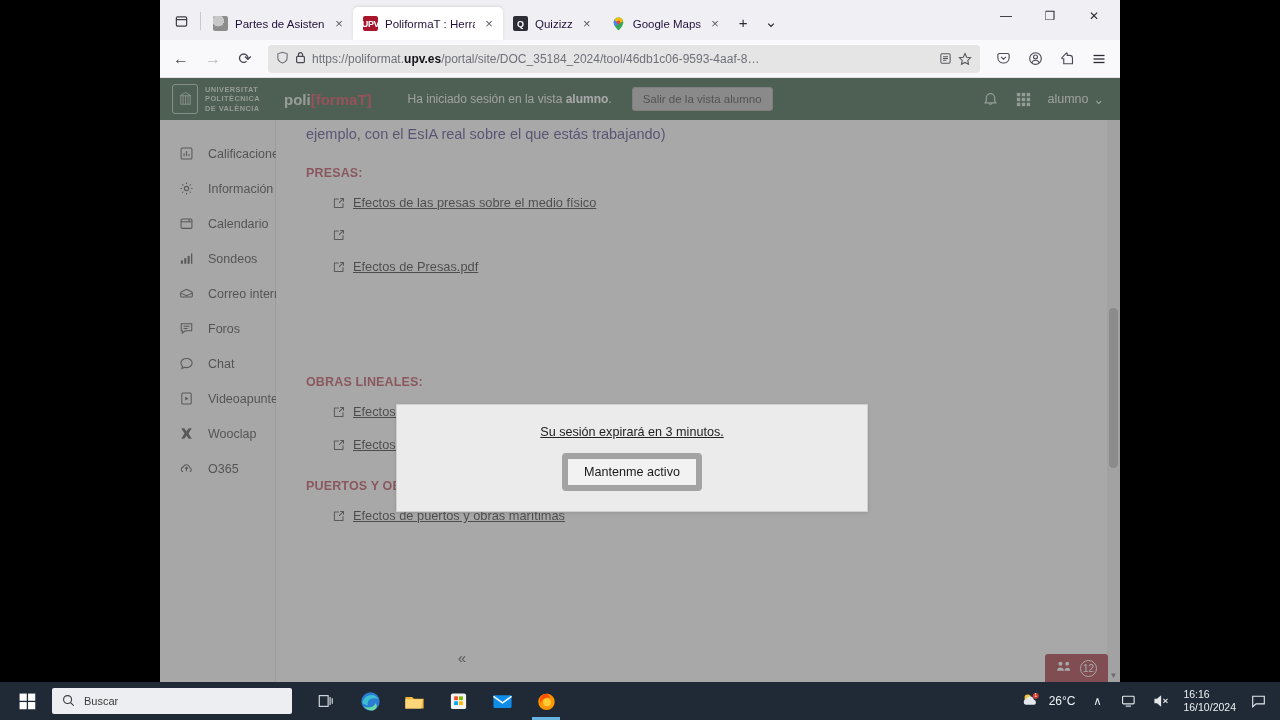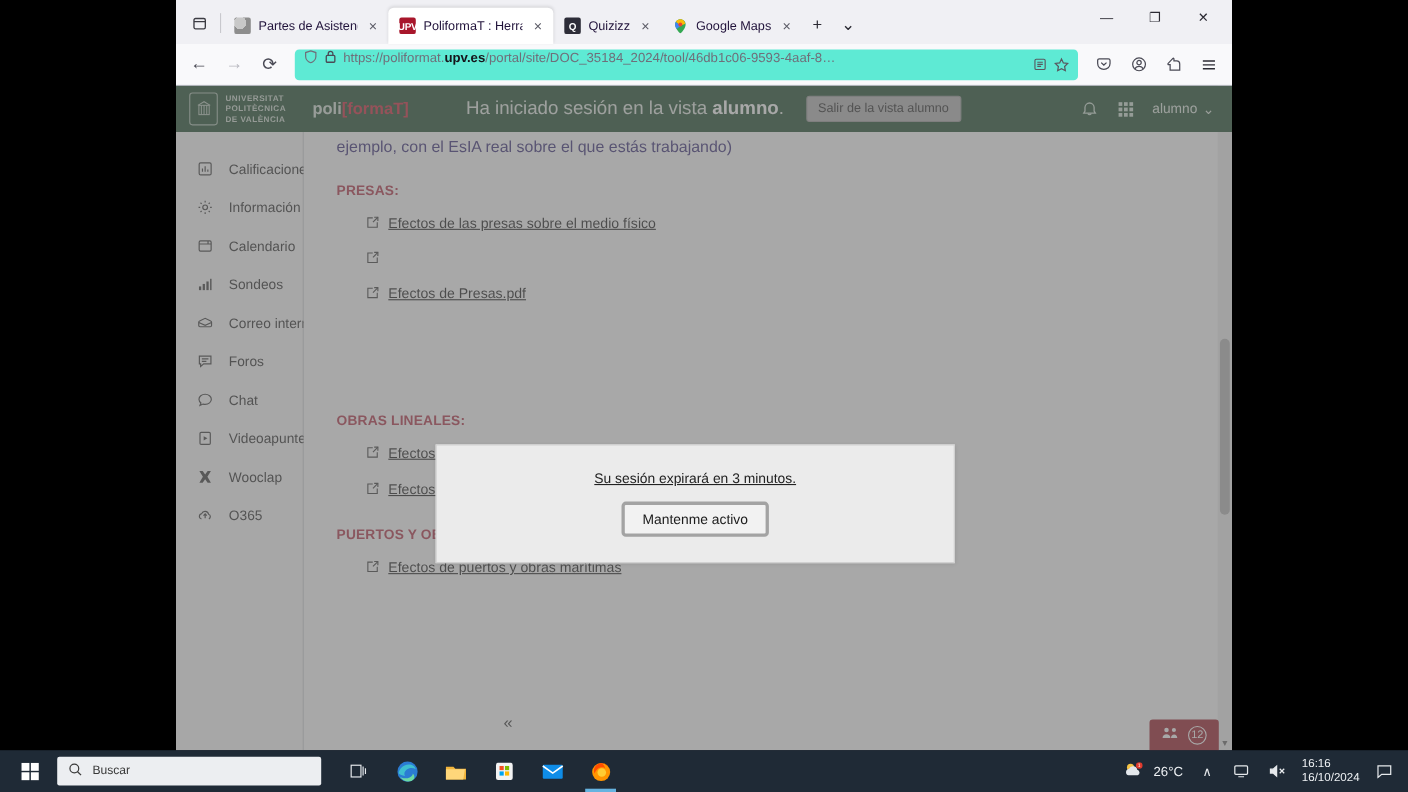--- a/index.html
+++ b/index.html
@@ -66,22 +66,22 @@
 
   
   .navbar {
     height: 38px; background: #f9f9fb; display: flex; align-items: center;
     padding: 0 6px; gap: 2px; border-bottom: 1px solid #e2e2e6;
   }
   .navicon { width: 30px; height: 28px; display: flex; align-items: center;
              justify-content: center; color: #4a4a55; }
   .navicon.dim { color: #b9b9c0; }
   .urlbar {
-    flex: 1 1 auto; height: 28px; background: #5eead4; border-radius: 4px;
-    display: flex; gap: 6px; padding: 0 8px; margin: 0 6px;
+    flex: 1 1 auto; height: 28px; background: #e5e5e5; border-radius: 4px;
+    display: flex; align-items: center; gap: 6px; padding: 0 8px; margin: 0 6px;
     font-size: 12px; color: #6f6f7a; overflow: hidden;
   }
   .urlbar .urltext { white-space: nowrap; overflow: hidden; flex: 1 1 auto; }
   .urltext b { color: #15141a; font-weight: 700; }
   .urlbar .ricon { color: #58585f; display:flex; align-items:center; }
 
   
   .viewport { flex: 1 1 auto; position: relative; overflow: hidden; background: #0f172a; }
 
   
@@ -91,21 +91,21 @@
   }
   .pf-logo-upv { display: flex; align-items: center; gap: 7px; }
   .pf-seal { width: 26px; height: 30px; border-radius: 3px;
              border: 1.2px solid #a9bdae; display: flex; align-items: center;
              justify-content: center; }
   .pf-uniname { font-size: 7.4px; line-height: 9.4px; color: #cfdbd1;
                 letter-spacing: .45px; font-weight: 600; }
   .pf-brand { display: flex; align-items: baseline; margin-left: 14px; font-size: 15px; }
   .pf-brand .poli { color: #d8e2da; font-weight: 600; }
   .pf-brand .formt { color: #d0283c; font-weight: 700; }
-  .pf-session { margin-left: 42px; color: #e6ece7; font-size: 17px; }
+  .pf-session { margin-left: 26px; color: #e6ece7; font-size: 12px; }
   .pf-session b { font-weight: 700; color: #fff; }
   .pf-exitbtn {
     margin-left: 10px; background: #b3b3b3; color: #2b2b2b; border: 1px solid #9a9a9a;
     border-radius: 3px; font-size: 11.5px; padding: 5px 10px;
     font-family: "Liberation Sans", sans-serif;
   }
   .pf-right { margin-left: auto; display: flex; align-items: center; gap: 16px;
               padding-right: 4px; }
   .pf-bell, .pf-grid { color: #cfe0d4; display: flex; align-items: center; }
   .pf-user { color: #e2eae3; font-size: 12.5px; display: flex; align-items: center; gap: 5px; }
@@ -156,21 +156,21 @@
   
   .modal-dialog {
     position: absolute; left: 236px; top: 326px; width: 472px; height: 108px;
     background: #ebebeb; border: 1px solid #cfcfcf; z-index: 20;
     display: flex; flex-direction: column; align-items: center;
     justify-content: center; gap: 14px;
     box-shadow: 0 1px 4px rgba(0,0,0,.12);
   }
   .modal-text { font-size: 12.6px; color: #222; text-decoration: underline; }
   .modal-btn {
-    background: #f2f2f2; border: 3px solid #a3a3a3; border-radius: 4px;
+    background: #f2f2f2; border: 6px solid #a3a3a3; border-radius: 4px;
     font-size: 12.6px; color: #1a1a1a; padding: 6px 16px;
     font-family: "Liberation Sans", sans-serif;
   }
 
   
   .scrim { position: absolute; inset: 0; background: rgba(110,110,110,.60); z-index: 10; }
 
   
   #taskbar {
     position: absolute; left: 0; bottom: 0; width: 1280px; height: 38px;

